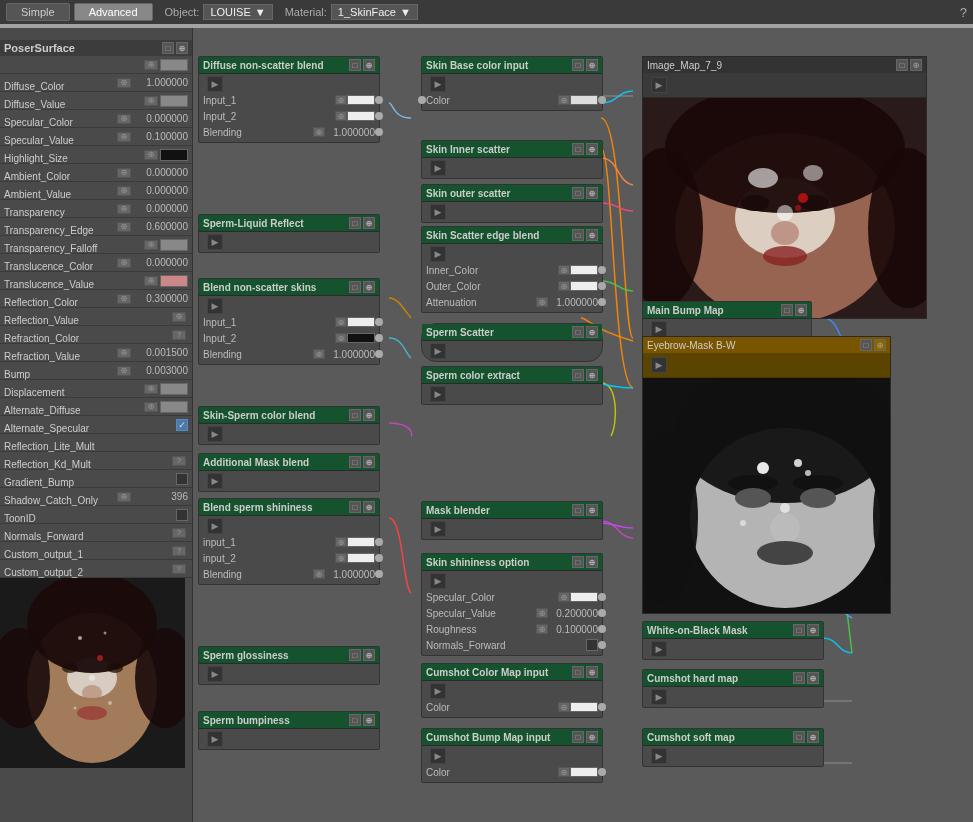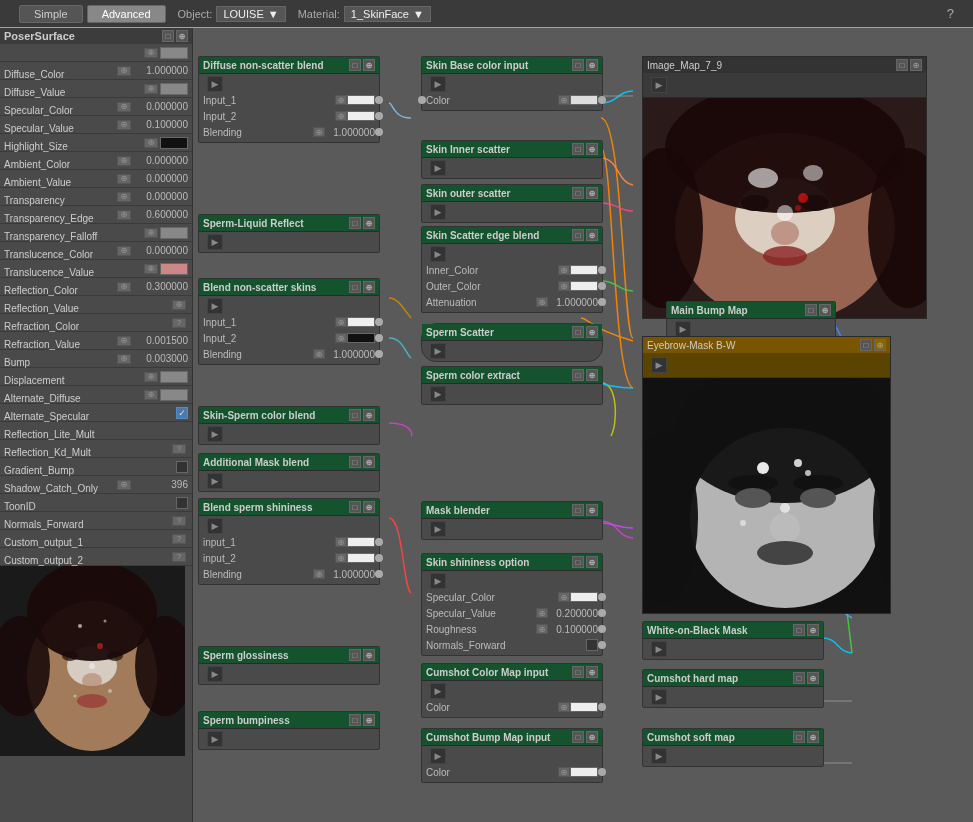--- a/index.html
+++ b/index.html
@@ -13,23 +13,23 @@
       overflow: hidden;
       position: relative;
     }
 
     
     #topbar {
       display: flex;
       align-items: center;
       background: #3a3a3a;
       height: 28px;
-      padding: 0 19px;
+      padding: 0 6px;
       gap: 4px;
-      border-bottom: 1px solid #a3a3a3;
+      border-bottom: 4px solid #a3a3a3;
     }
     .tab-btn {
       padding: 2px 14px;
       font-size: 11px;
       background: #555;
       color: #ccc;
       border: 1px solid #666;
       cursor: pointer;
       border-radius: 2px;
     }
@@ -77,20 +77,21 @@
 
     .panel-header {
       background: #3c3c3c;
       padding: 2px 4px;
       font-size: 11px;
       font-weight: bold;
       color: #ccc;
       display: flex;
       align-items: center;
       justify-content: space-between;
+      margin-top: 12px;
     }
 
     .prop-row {
       display: flex;
       align-items: center;
       padding: 1px 4px;
       height: 18px;
       border-bottom: 1px solid #3a3a3a;
     }
     .prop-name {
@@ -962,21 +963,21 @@
             <circle cx="155" cy="110" r="3" fill="#cc1111" opacity="0.6"></circle>
 
             <ellipse cx="120" cy="80" rx="15" ry="10" fill="white" opacity="0.6"></ellipse>
             <ellipse cx="170" cy="75" rx="10" ry="8" fill="white" opacity="0.5"></ellipse>
             <circle cx="142" cy="115" r="8" fill="white" opacity="0.5"></circle>
           </svg>
         </div>
       </div>
     </div>
 
-    <div class="node" style="left:449px; top:273px; width:168px;margin-left:24px;">
+    <div class="node" style="left:449px; top:273px; width:168px;">
       <div class="node-header">
         <span>Main Bump Map</span>
         <div class="node-header-btns">
           <div class="node-header-btn">□</div>
           <div class="node-header-btn">⊕</div>
         </div>
       </div>
       <div class="node-body">
         <div class="node-port-row">
           <div class="node-preview">▶</div>

